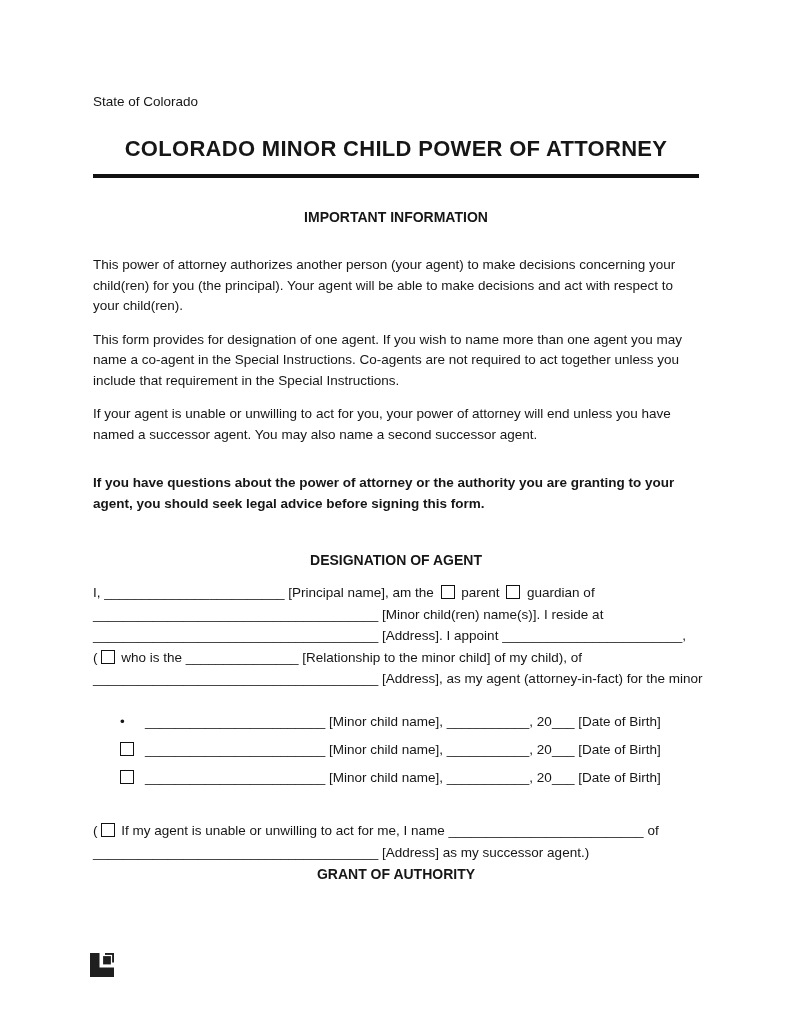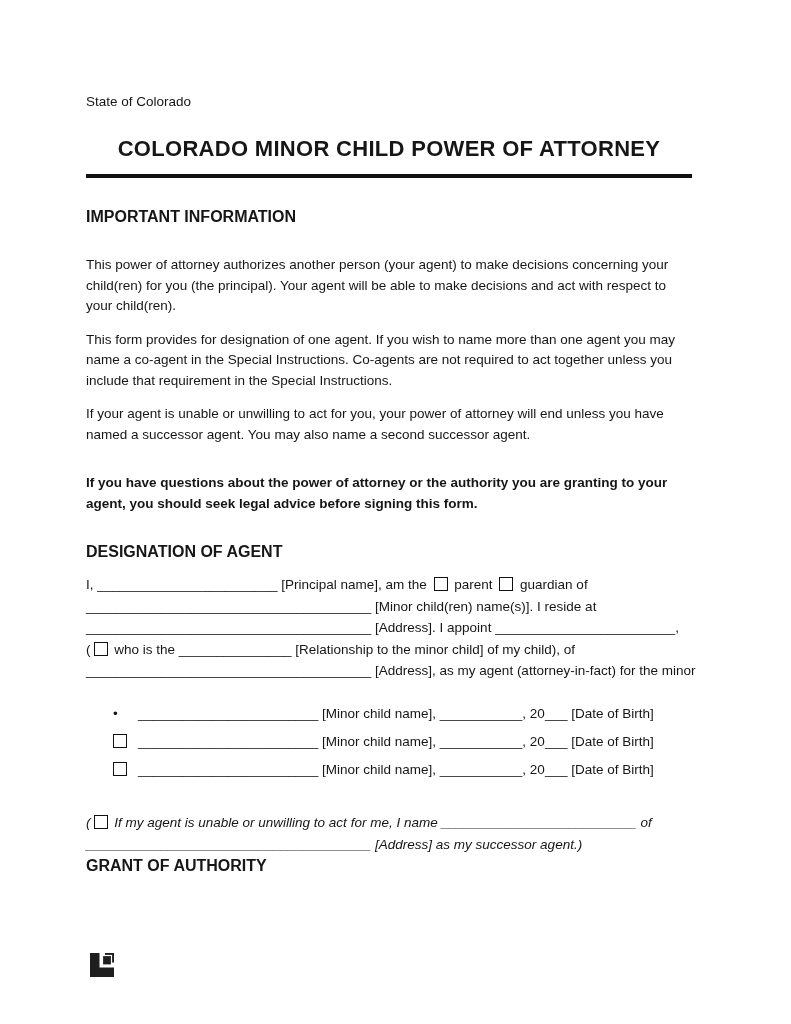--- a/index.html
+++ b/index.html
@@ -7,46 +7,47 @@
     position: relative;
     width: 791px;
     height: 1024px;
     background: #ffffff;
     color: #161616;
     font-family: "Liberation Sans", "DejaVu Sans", sans-serif;
     overflow: hidden;
   }
   .content {
     position: absolute;
-    left: 86px;
+    left: 93px;
     top: 94px;
     width: 606px;
   }
   .state-label {
     font-size: 13.5px;
     line-height: 16px;
   }
   .doc-title {
     margin: 26px 0 0 0;
     font-size: 22px;
     font-weight: bold;
     line-height: 25px;
     text-align: center;
     letter-spacing: 0.3px;
     padding-bottom: 13px;
     border-bottom: 4px solid #111111;
   }
   .section-heading {
     margin: 0;
-    font-size: 16px;
+    font-size: 14px;
     font-weight: bold;
+    text-align: center;
     line-height: 20px;
   }
   .heading-important { margin-top: 29px; }
-  .heading-designation { margin-top: 28px; }
+  .heading-designation { margin-top: 36px; }
   .heading-grant { }
   .paragraphs p {
     font-size: 13.5px;
     line-height: 20.5px;
     margin: 13px 0 0 0;
   }
   .paragraphs p:first-child { margin-top: 28px; }
   .paragraphs p.bold { font-weight: bold; margin-top: 28px; }
   .intro-lines { margin-top: 12px; }
   .form-line {
@@ -59,21 +60,21 @@
     font-size: 13.5px;
     line-height: 28px;
     padding-left: 27px;
     white-space: nowrap;
   }
   .child-marker {
     display: inline-block;
     width: 25px;
   }
   .successor-lines { margin-top: 28px; }
-  .successor-lines .form-line { line-height: 22px; font-style: italic; }
+  .successor-lines .form-line { line-height: 22px; }
   .checkbox {
     display: inline-block;
     width: 12px;
     height: 12px;
     border: 1.5px solid #111111;
     background: #ffffff;
     vertical-align: -2px;
     margin: 0 3px;
   }
   .blank { letter-spacing: 0; }

